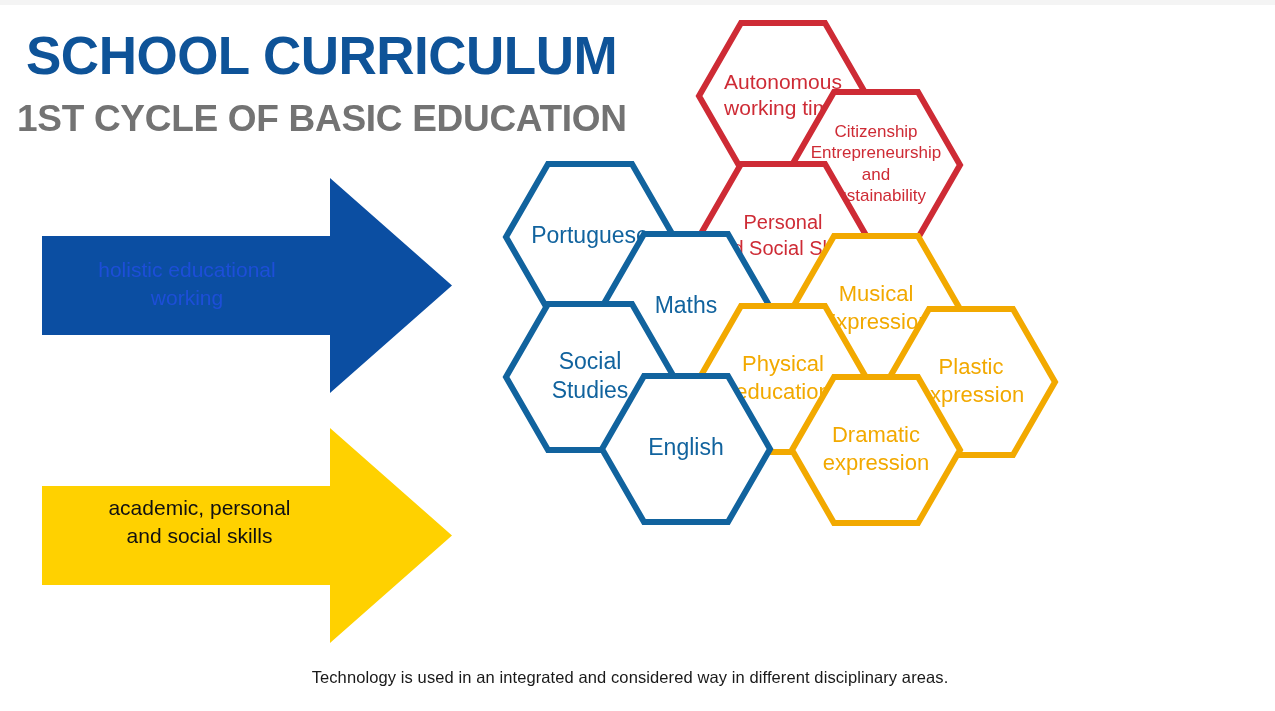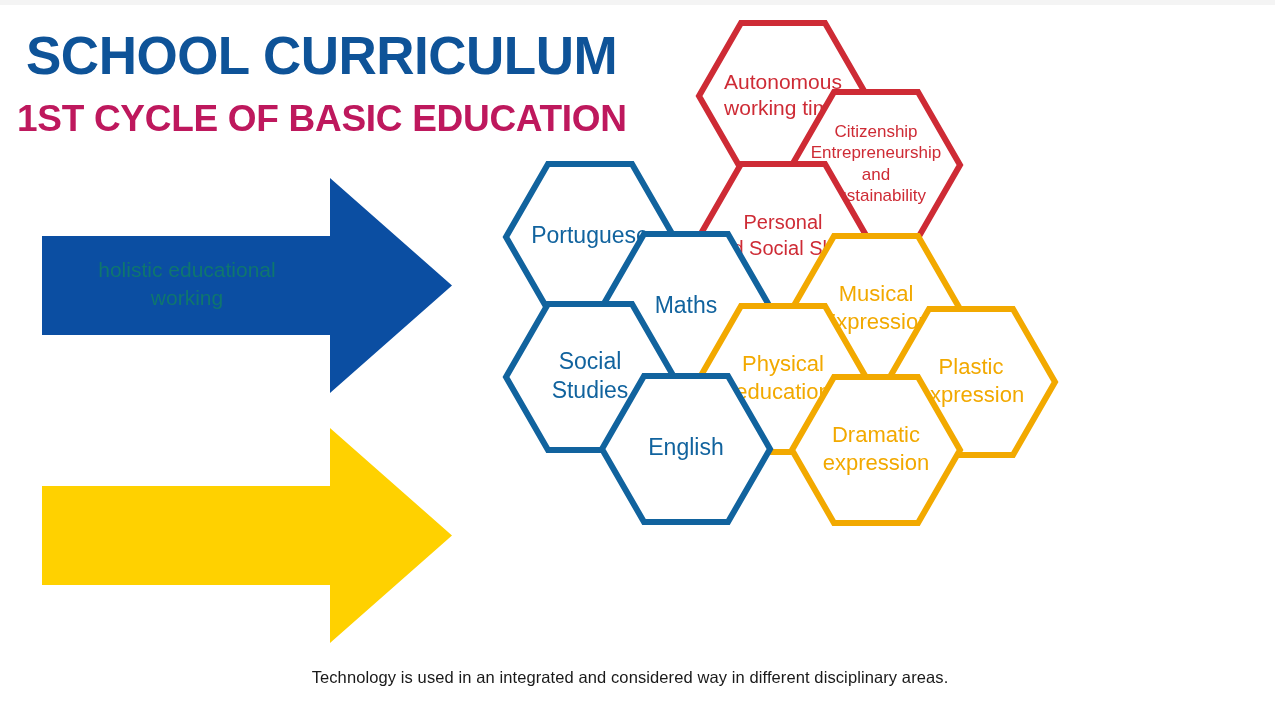--- a/index.html
+++ b/index.html
@@ -111,37 +111,41 @@
 </style>
 </head>
 <body>
 
 <div id="stage">
 
   <div class="topstrip"></div>
 
   <div id="title-block">
     <div id="main-title" style="color: rgb(14, 83, 152);">SCHOOL CURRICULUM</div>
-    <div id="sub-title" style="color: #be185d; margin-left: 7px;">1ST CYCLE OF BASIC EDUCATION</div>
+    <div id="sub-title" style="color: #737373; margin-left: 7px;">1ST CYCLE OF BASIC EDUCATION</div>
   </div>
 
   <div class="arrow-wrap" id="arrow-blue-wrap">
     <svg class="arrow-svg" viewBox="0 0 410 215" preserveAspectRatio="none">
       <polygon id="arrow-blue-poly" points="0,58 288,58 288,0 410,107.5 288,215 288,157 0,157" fill="#0B4EA2"></polygon>
     </svg>
   </div>
-  <div class="arrow-label" id="arrow-blue-label" style="color: #0f766e;">
+  <div class="arrow-label" id="arrow-blue-label" style="color: #1d4ed8;">
     <div>holistic educational</div>
     <div>working</div>
   </div>
 
   <div class="arrow-wrap" id="arrow-yellow-wrap">
     <svg class="arrow-svg" viewBox="0 0 410 215" preserveAspectRatio="none">
       <polygon id="arrow-yellow-poly" points="0,58 288,58 288,0 410,107.5 288,215 288,157 0,157" fill="#FFD100"></polygon>
     </svg>
+  </div>
+  <div class="arrow-label" id="arrow-yellow-label" style="color: rgb(17, 17, 17);">
+    <div>academic, personal</div>
+    <div>and social skills</div>
   </div>
 
   <div id="hex-cluster">
     <svg id="hex-svg" viewBox="0 0 760 580">
         <g>
           <polygon points="233.0,15.0 317.0,15.0 359.0,88.0 317.0,161.0 233.0,161.0 191.0,88.0" class="hex-shape hex-red" stroke="#CE2B35" fill="#FFFFFF"></polygon>
           <text class="hex-text t-red" x="275" font-size="21"><tspan x="275" y="74.8">Autonomous</tspan><tspan x="275" y="101.2">working time</tspan></text>
         </g>
         <g>
           <polygon points="326.0,84.0 410.0,84.0 452.0,157.0 410.0,230.0 326.0,230.0 284.0,157.0" class="hex-shape hex-red" stroke="#CE2B35" fill="#FFFFFF"></polygon>

